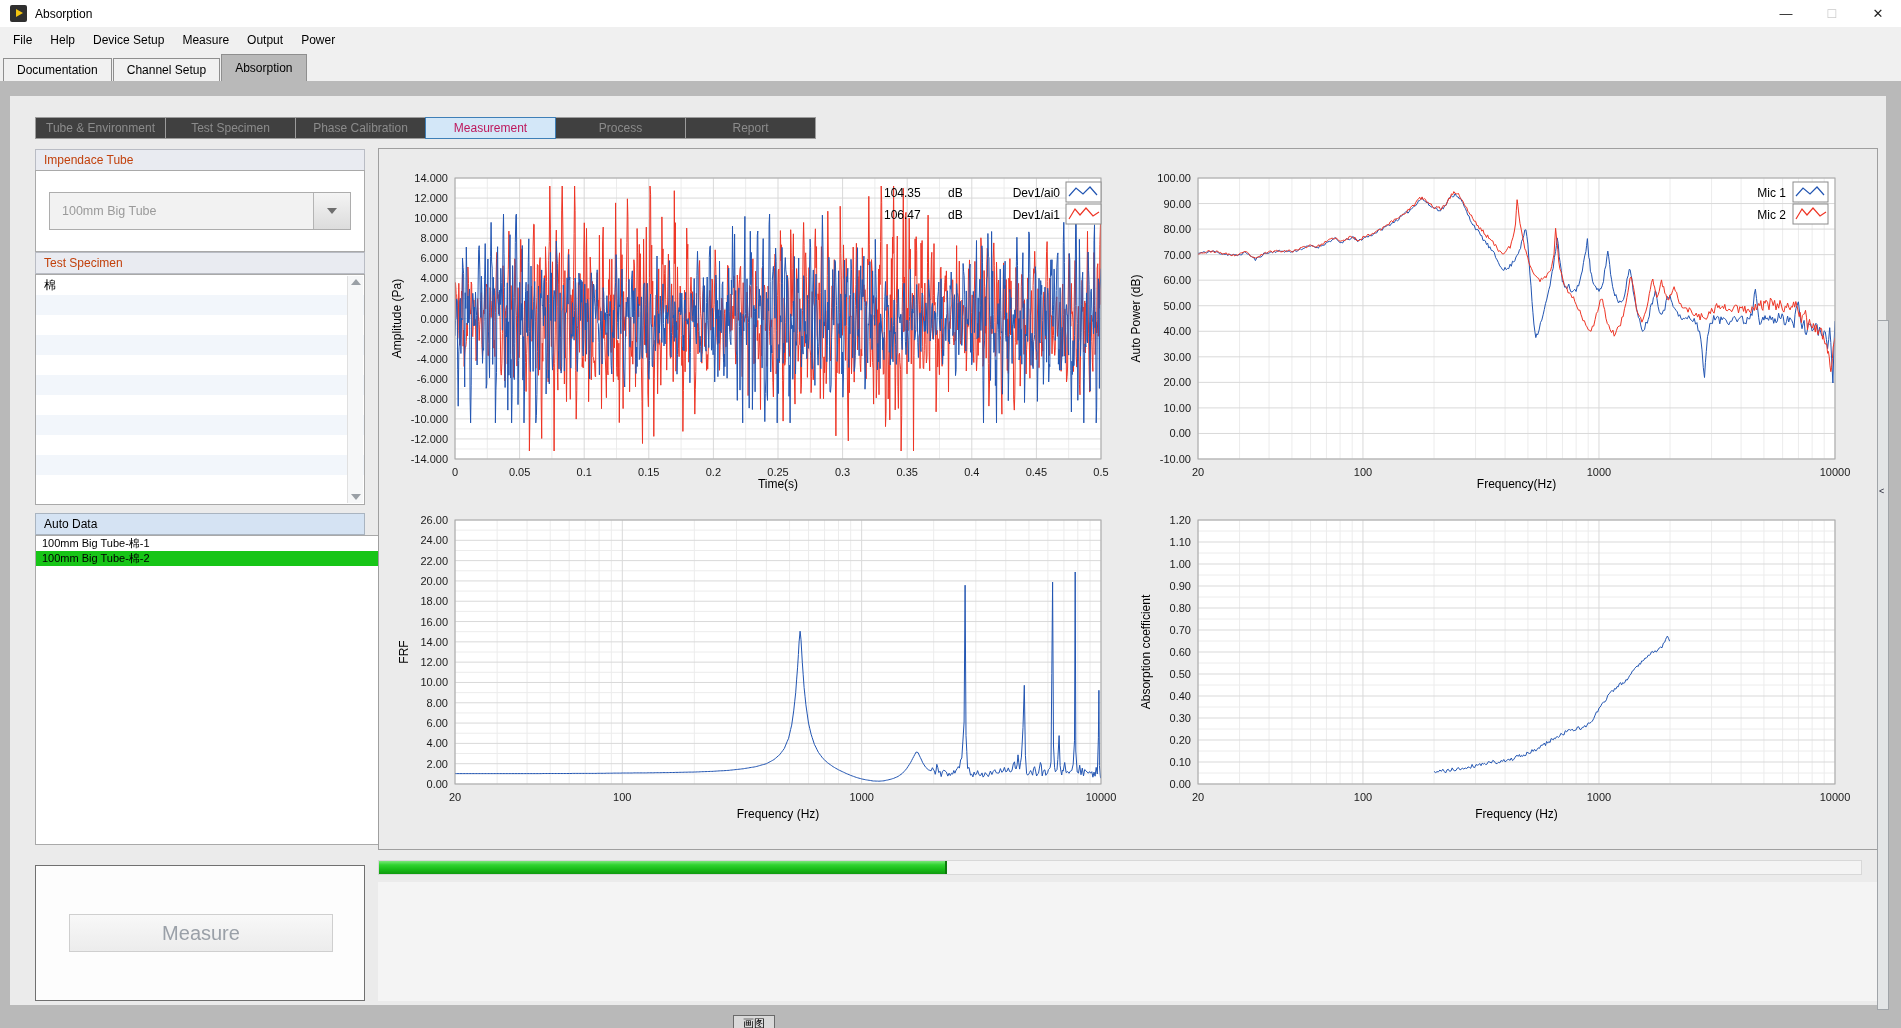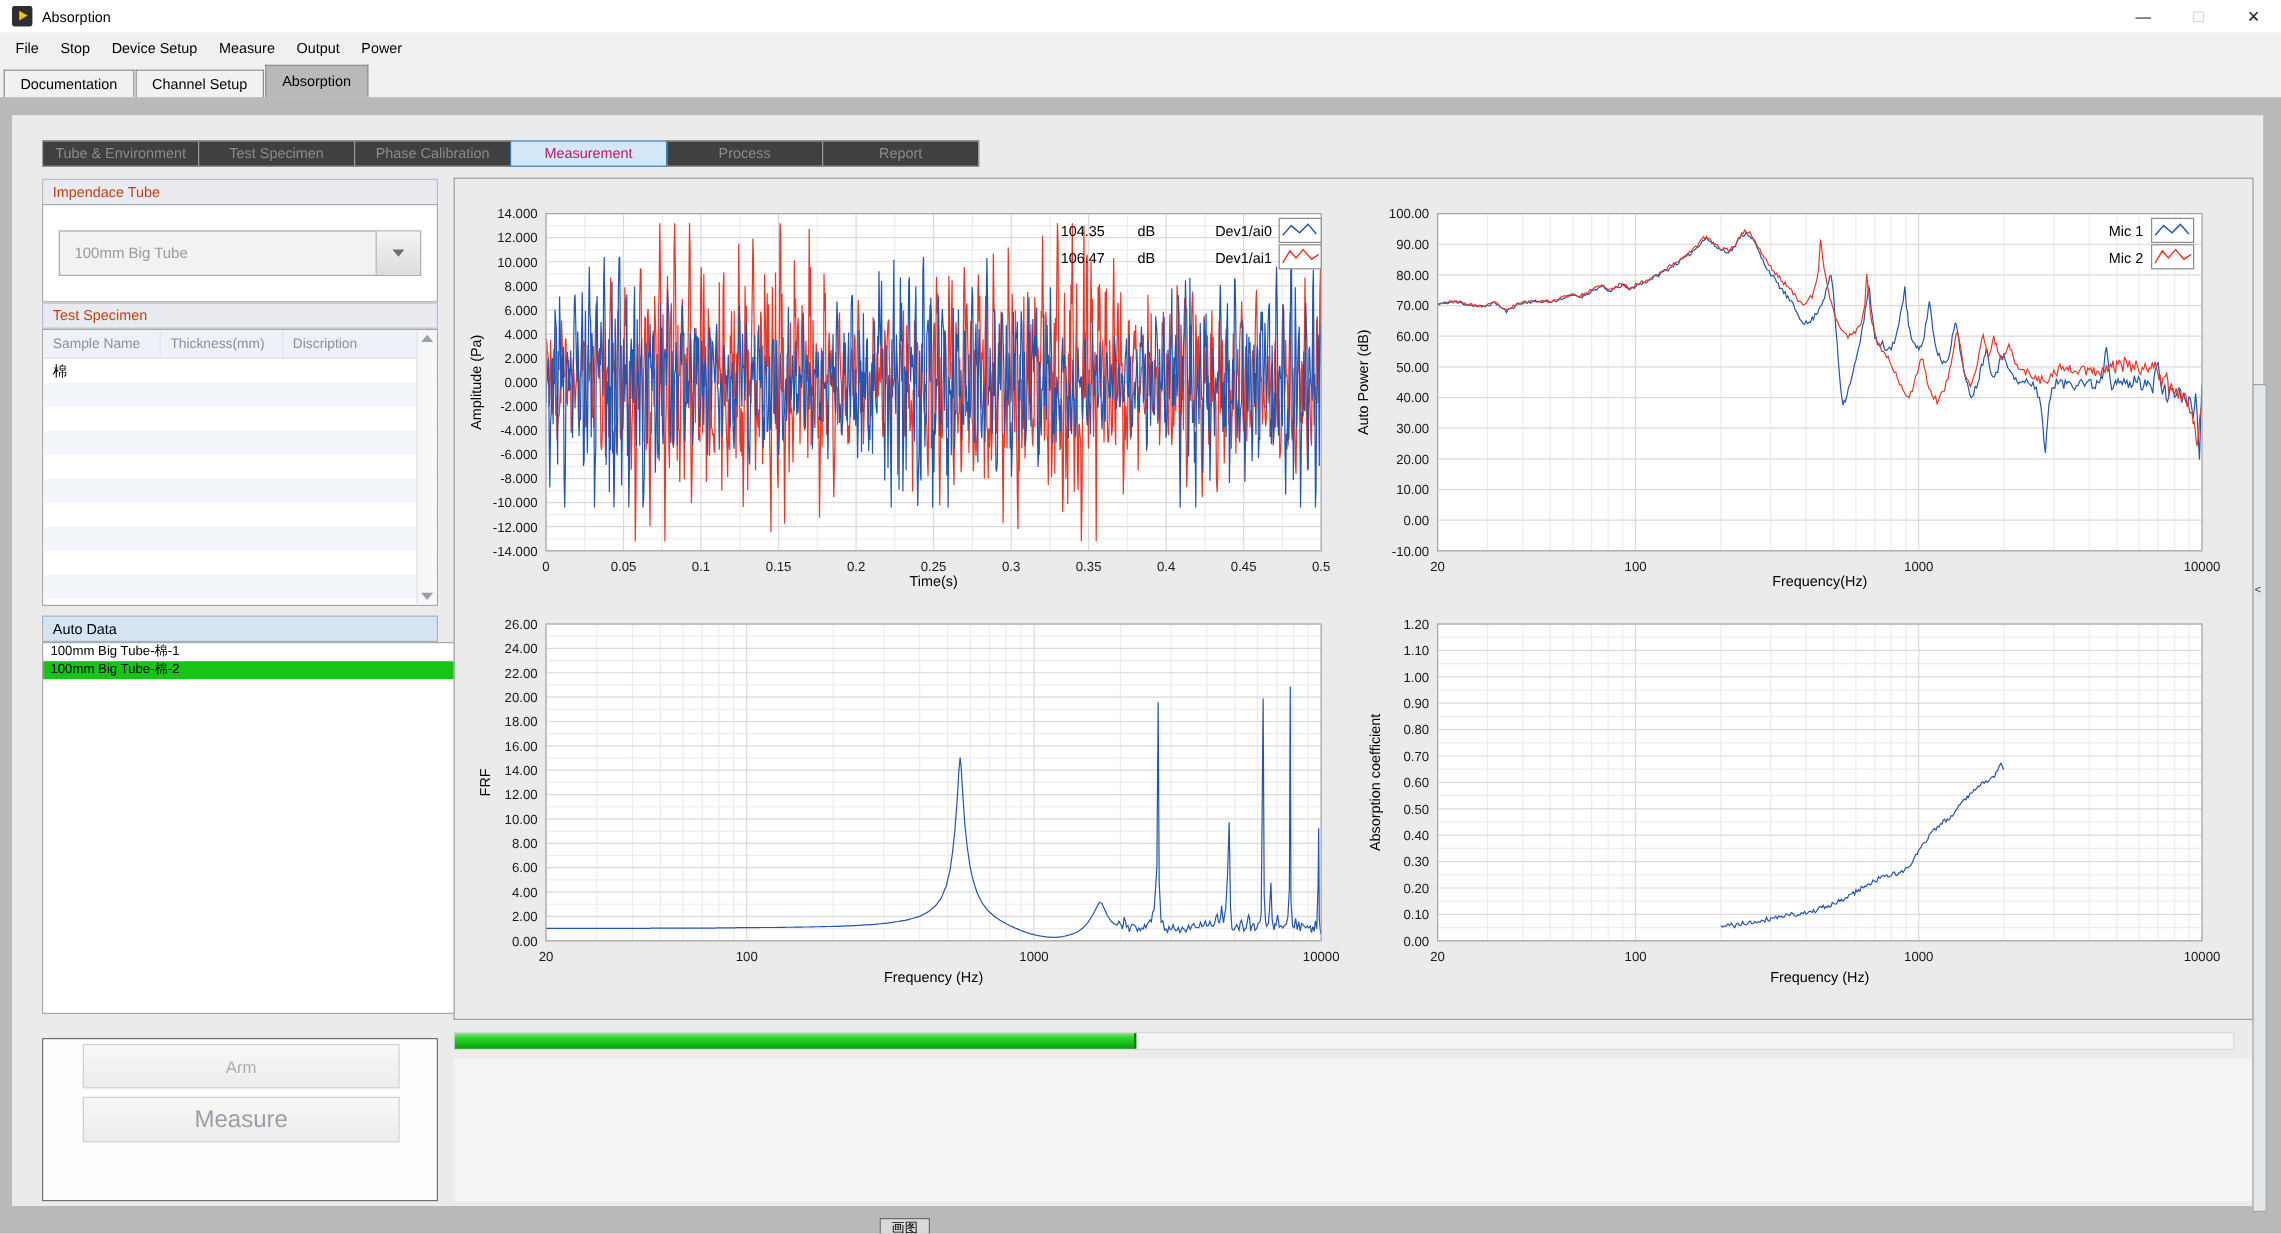--- a/index.html
+++ b/index.html
@@ -71,21 +71,21 @@
   <div class="title-text">Absorption</div>
   <div class="win-controls">
     <div class="win-btn">—</div>
     <div class="win-btn max">☐</div>
     <div class="win-btn">✕</div>
   </div>
 </div>
 
 <div class="menubar" id="menubar">
     <div class="menu-item">File</div>
-    <div class="menu-item">Stop</div>
+    <div class="menu-item">Help</div>
     <div class="menu-item">Device Setup</div>
     <div class="menu-item">Measure</div>
     <div class="menu-item">Output</div>
     <div class="menu-item">Power</div>
   </div>
 <div class="tabstrip" id="tabstrip">
     <div class="main-tab">Documentation</div>
     <div class="main-tab">Channel Setup</div>
     <div class="main-tab active">Absorption</div>
   </div>
@@ -108,25 +108,20 @@
         <div class="val">100mm Big Tube</div>
         <div class="arrow-box">
             <div class="tri-down"></div>
           </div>
       </div>
     </div>
 
     <div class="sec-header" style="left:25px;top:156px;width:330px;">Test Specimen</div>
     <div class="white-box" style="left:25px;top:178px;width:330px;height:231px;">
       <div id="specimen-table-body">
-          <div class="spec-hrow">
-            <div class="spec-hcell" style="width: 98px;">Sample Name</div>
-            <div class="spec-hcell" style="width: 102px;">Thickness(mm)</div>
-            <div class="spec-hcell" style="width: 113px;">Discription</div>
-          </div>
           <div class="spec-row">棉</div>
           <div class="spec-row stripe"></div>
           <div class="spec-row"></div>
           <div class="spec-row stripe"></div>
           <div class="spec-row"></div>
           <div class="spec-row stripe"></div>
           <div class="spec-row"></div>
           <div class="spec-row stripe"></div>
           <div class="spec-row"></div>
           <div class="spec-row stripe"></div>
@@ -137,21 +132,20 @@
       </div>
     </div>
 
     <div class="sec-header blue" style="left:25px;top:417px;width:330px;">Auto Data</div>
     <div class="white-box" style="left:25px;top:439px;width:372px;height:310px;" id="test-data-list">
         <div class="td-item">100mm Big Tube-棉-1</div>
         <div class="td-item selected">100mm Big Tube-棉-2</div>
       </div>
 
     <div class="btn-panel" style="left:25px;top:769px;width:330px;height:136px;" id="btn-panel">
-        <div class="lv-btn b0">Arm</div>
         <div class="lv-btn b1">Measure</div>
       </div>
 
     <div class="charts-panel"></div>
     <svg id="chart-time" width="734" height="370" style="left:378px;top:45px;">
         <rect x="67" y="37" width="646" height="281" fill="#ffffff"></rect>
         <g stroke="#ececec" stroke-width="1">
           <line x1="99.30000000000001" y1="37" x2="99.30000000000001" y2="318"></line>
           <line x1="163.90000000000003" y1="37" x2="163.90000000000003" y2="318"></line>
           <line x1="228.5" y1="37" x2="228.5" y2="318"></line>

